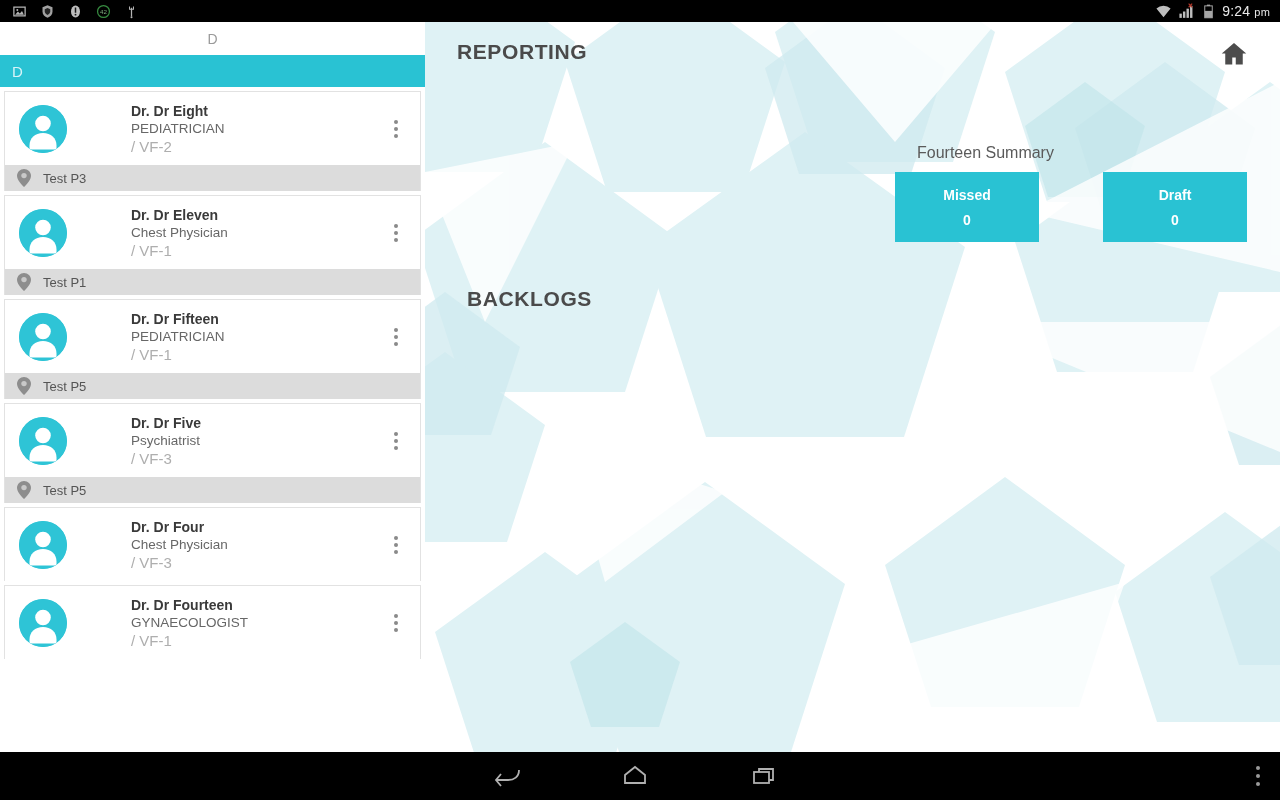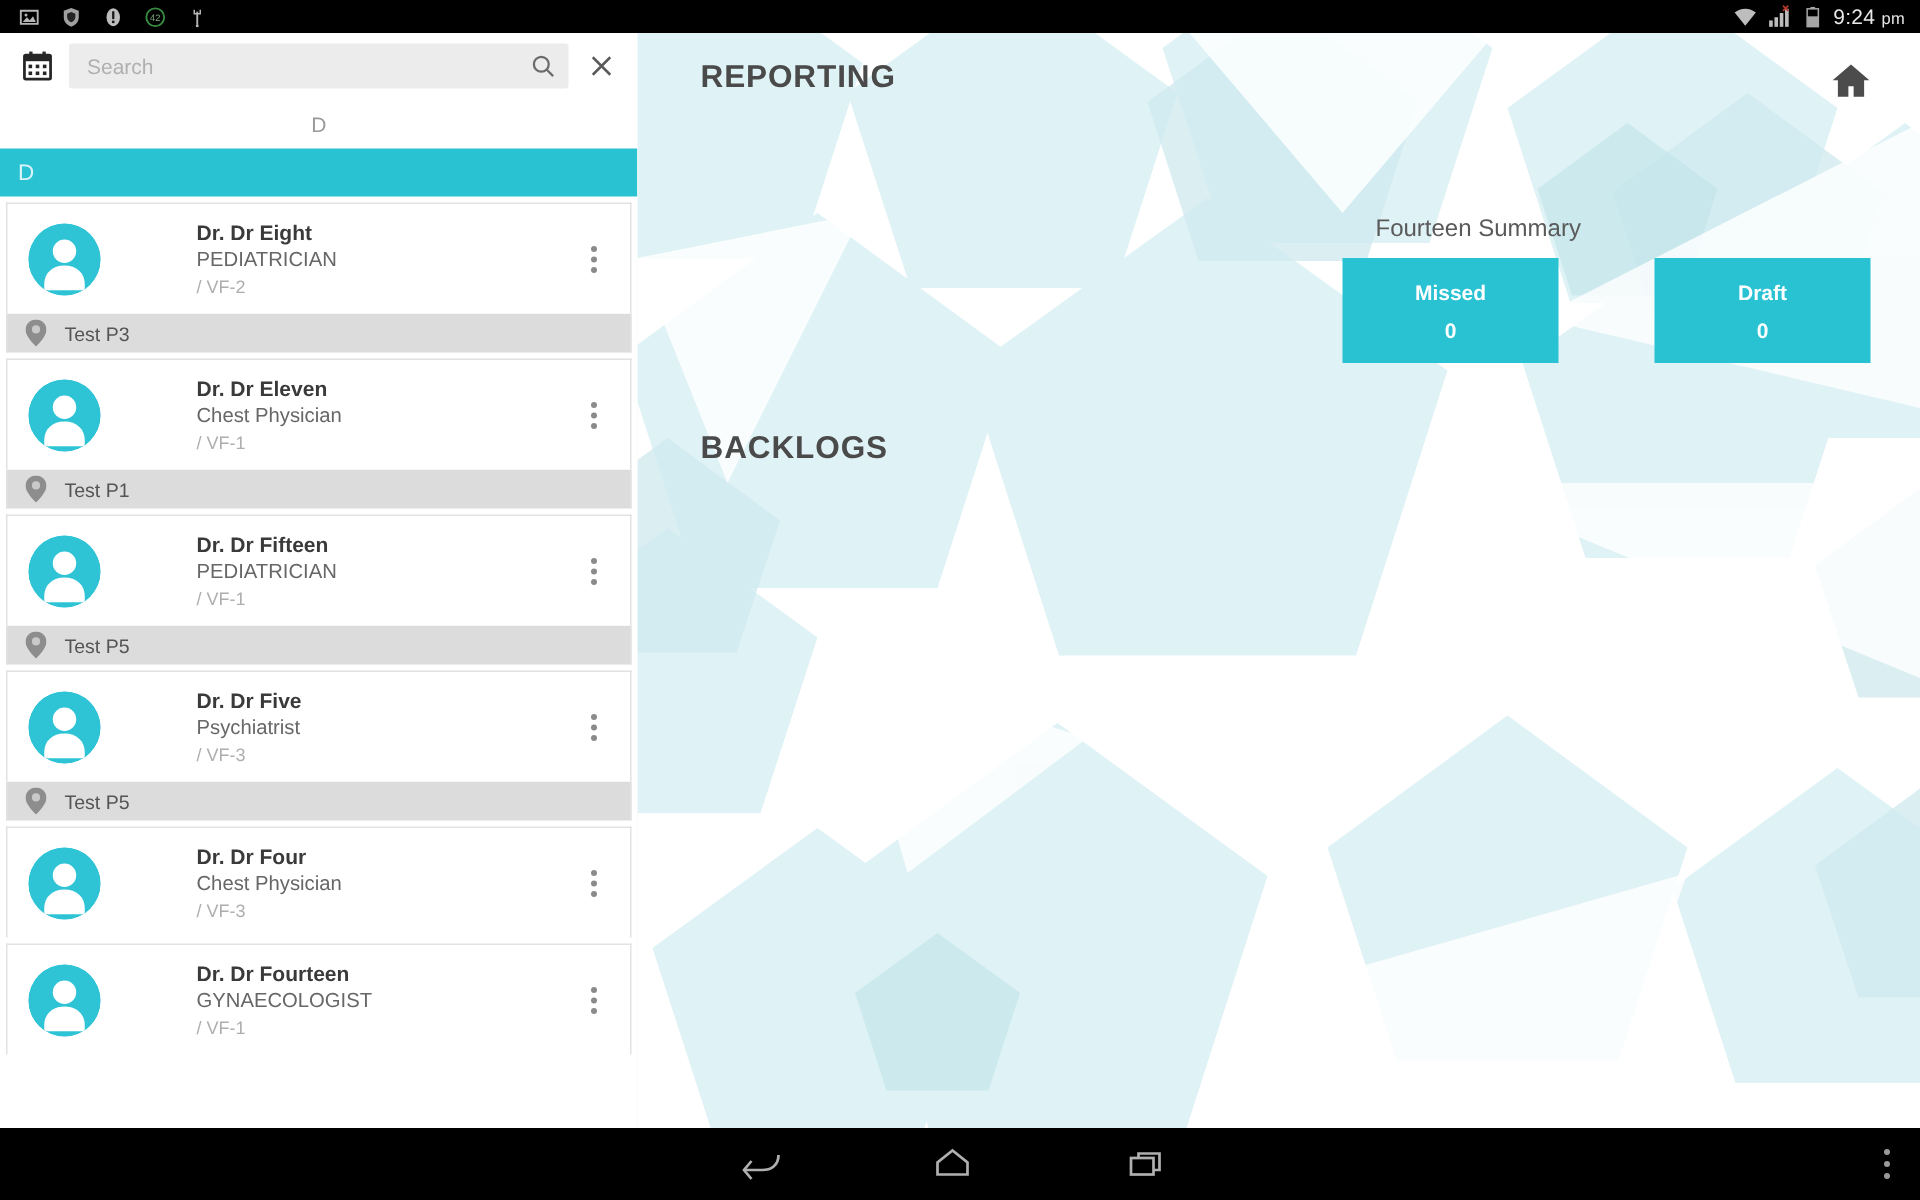--- a/index.html
+++ b/index.html
@@ -53,21 +53,21 @@
     margin:4px 4px 0 4px; background:#fff; border:1px solid #e2e2e2;
     border-bottom:0; position:relative; height:74px; display:flex; align-items:center;
     padding-left:14px;
     gap:48px;
   }
   .avatar{ width:48px; height:48px; flex:0 0 48px; border-radius:50%; overflow:hidden; background:#2ec4d6; }
   .avatar svg{ display:block; }
   .info{ margin-left:16px; display:flex; flex-direction:column; justify-content:center; }
   .nm{ font-size:14px; font-weight:bold; color:#3a3a3a; line-height:18px; }
   .sp{ font-size:13.5px; color:#676767; line-height:18px; }
-  .vf{ font-size:12px; color:#aeaeae; line-height:18px; }
+  .vf{ font-size:15px; color:#aeaeae; line-height:18px; }
   .kebab{
     position:absolute; right:22px; top:50%; transform:translateY(-50%);
     width:4px; height:18px; display:flex; flex-direction:column;
     justify-content:space-between; align-items:center; cursor:pointer;
   }
   .kebab i{ width:4px; height:4px; background:#8a8a8a; border-radius:50%; display:block; }
   .loc{
     margin:0 4px; height:26px; background:#dcdcdc; display:flex; align-items:center;
     padding-left:12px; border-left:1px solid #e2e2e2; border-right:1px solid #e2e2e2;
   }
@@ -76,21 +76,21 @@
 
   
   #right{
     position:absolute; left:425px; top:0; width:855px; height:730px;
     background:#f2fafb; overflow:hidden;
   }
   #bgpattern{ position:absolute; inset:0; width:855px; height:730px; }
   #right-content{ position:relative; z-index:2; }
 
   #rep-title{
-    position:absolute; left:42px; top:18px; font-size:21px; font-weight:bold;
+    position:absolute; left:32px; top:18px; font-size:21px; font-weight:bold;
     color:#4a4a4a; letter-spacing:.6px;
   }
   #home-icon{ position:absolute; right:32px; top:18px; width:28px; height:28px; cursor:pointer; }
 
   .sec-lbl{ position:absolute; font-size:16px; color:#5a5a5a; }
   #lbl-backlog{ left:492px; top:122px; }
 
   .tile{
     position:absolute; top:150px; width:144px; height:70px; background:#29c2d3;
     display:flex; flex-direction:column; align-items:center; justify-content:center;
@@ -164,44 +164,20 @@
       <path d="M6 11h12v11H6z" fill="#bdbdbd"></path>
     </svg>
     <span class="sb-clock"><span>9:24</span> <span class="ampm">pm</span></span>
   </div>
 </div>
 
 <div id="app">
 
   <div id="left">
 
-    <div id="searchbar">
-      <svg id="cal-icon" viewBox="0 0 24 24" fill="#262626">
-        <rect x="2.5" y="4" width="19" height="17.5" rx="1" fill="none" stroke="#262626" stroke-width="2"></rect>
-        <rect x="2.5" y="4" width="19" height="4.5" fill="#262626"></rect>
-        <rect x="6" y="1.5" width="2.4" height="4" fill="#262626"></rect>
-        <rect x="15.6" y="1.5" width="2.4" height="4" fill="#262626"></rect>
-        <rect x="5.5" y="11" width="2.6" height="2.6"></rect>
-          <rect x="10.7" y="11" width="2.6" height="2.6"></rect>
-          <rect x="15.9" y="11" width="2.6" height="2.6"></rect>
-        <rect x="5.5" y="16" width="2.6" height="2.6"></rect>
-          <rect x="10.7" y="16" width="2.6" height="2.6"></rect>
-          <rect x="15.9" y="16" width="2.6" height="2.6"></rect>
-      </svg>
-      <div id="search-wrap">
-        <input id="search-input" type="text" placeholder="Search" style="">
-        <svg id="search-go" viewBox="0 0 24 24" fill="none" stroke="#6a6a6a" stroke-width="2">
-          <circle cx="10.5" cy="10.5" r="6.6"></circle>
-            <path d="M15.4 15.4L21 21"></path>
-        </svg>
-      </div>
-      <svg id="search-close" viewBox="0 0 24 24" fill="none" stroke="#5a5a5a" stroke-width="2">
-        <path d="M5 5l14 14M19 5L5 19"></path>
-      </svg>
-    </div>
 
     <div id="alpha-row">
       <span>D</span>
     </div>
 
     <div id="sect-header">
       <span>D</span>
     </div>
 
     <div id="list">

